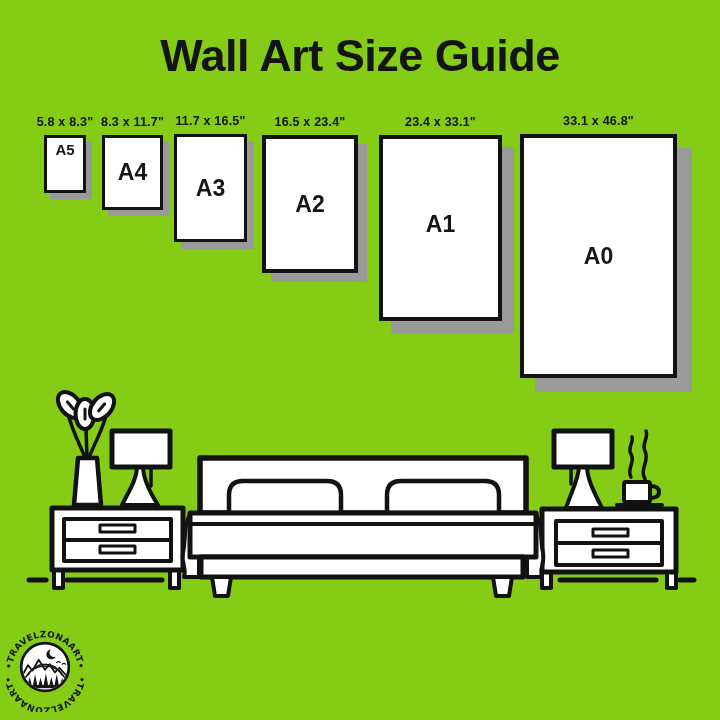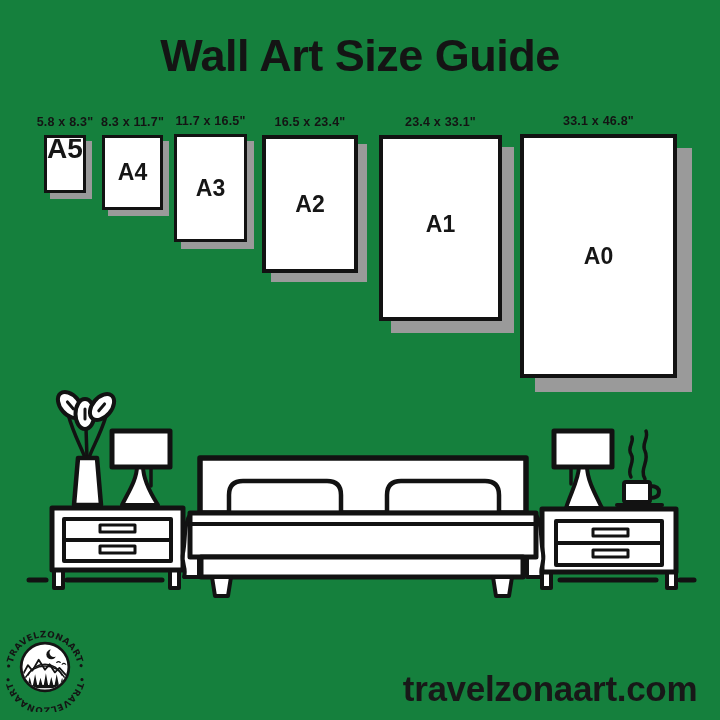--- a/index.html
+++ b/index.html
@@ -1,38 +1,38 @@
 <!DOCTYPE html>
 <html><head>
 <meta charset="utf-8">
 <style>
   html,body{margin:0;padding:0;background:#fff;}
   .screen{
-    position:relative;width:720px;height:720px;background:#15803d;overflow:hidden;
+    position:relative;width:720px;height:720px;background:#84cc16;overflow:hidden;
     font-family:"Liberation Sans",sans-serif;color:#151515;text-decoration:underline;
   }
   
   .title{
     position:absolute;top:30px;left:0;right:0;text-align:center;
     font-size:45px;font-weight:700;letter-spacing:-0.5px;color:#141414;
   }
   
   .size-item{position:absolute;box-sizing:border-box;}
   .paper{
     position:relative;width:100%;height:100%;background:#fff;border:3px solid #121212;
     display:flex;align-items:center;justify-content:center;box-sizing:border-box;
     font-weight:700;font-size:23px;color:#161616;
   }
   .dim{
     position:absolute;bottom:100%;left:50%;transform:translateX(-50%);
     margin-bottom:6px;white-space:nowrap;font-size:12.5px;font-weight:700;
     letter-spacing:0.2px;color:#141414;
   }
   .s-a5{left:44px;top:135px;width:42px;height:58px;}
-  .s-a5 .paper{box-shadow:6px 6px 0 #9a9a9a;padding-bottom:30px;font-size:28px;}
+  .s-a5 .paper{box-shadow:6px 6px 0 #9a9a9a;padding-bottom:30px;font-size:15px;}
   .s-a4{left:102px;top:135px;width:61px;height:75px;}
   .s-a4 .paper{box-shadow:6px 6px 0 #9a9a9a;text-align:center;}
   .s-a3{left:174px;top:134px;width:73px;height:108px;}
   .s-a3 .paper{box-shadow:7px 7px 0 #9a9a9a;}
   .s-a2{left:262px;top:135px;width:96px;height:138px;}
   .s-a2 .paper{border-width:4px;box-shadow:9px 9px 0 #9a9a9a;}
   .s-a1{left:379px;top:135px;width:123px;height:186px;}
   .s-a1 .paper{border-width:4px;box-shadow:12px 12px 0 #9a9a9a;padding-bottom:8px;}
   .s-a0{left:520px;top:134px;width:157px;height:244px;}
   .s-a0 .paper{border-width:4px;box-shadow:15px 14px 0 #9a9a9a;}
@@ -208,15 +208,14 @@
         <rect x="24" y="70" width="52" height="3.5"></rect>
       </g>
       <g stroke-width="1.6">
         <line x1="30" y1="78" x2="70" y2="78"></line>
         <line x1="34" y1="82" x2="66" y2="82"></line>
         <line x1="40" y1="86" x2="60" y2="86"></line>
       </g>
     </g>
   </svg>
 
-  <div class="website">travelzonaart.com</div>
 
 </div>
 
 </body></html>

